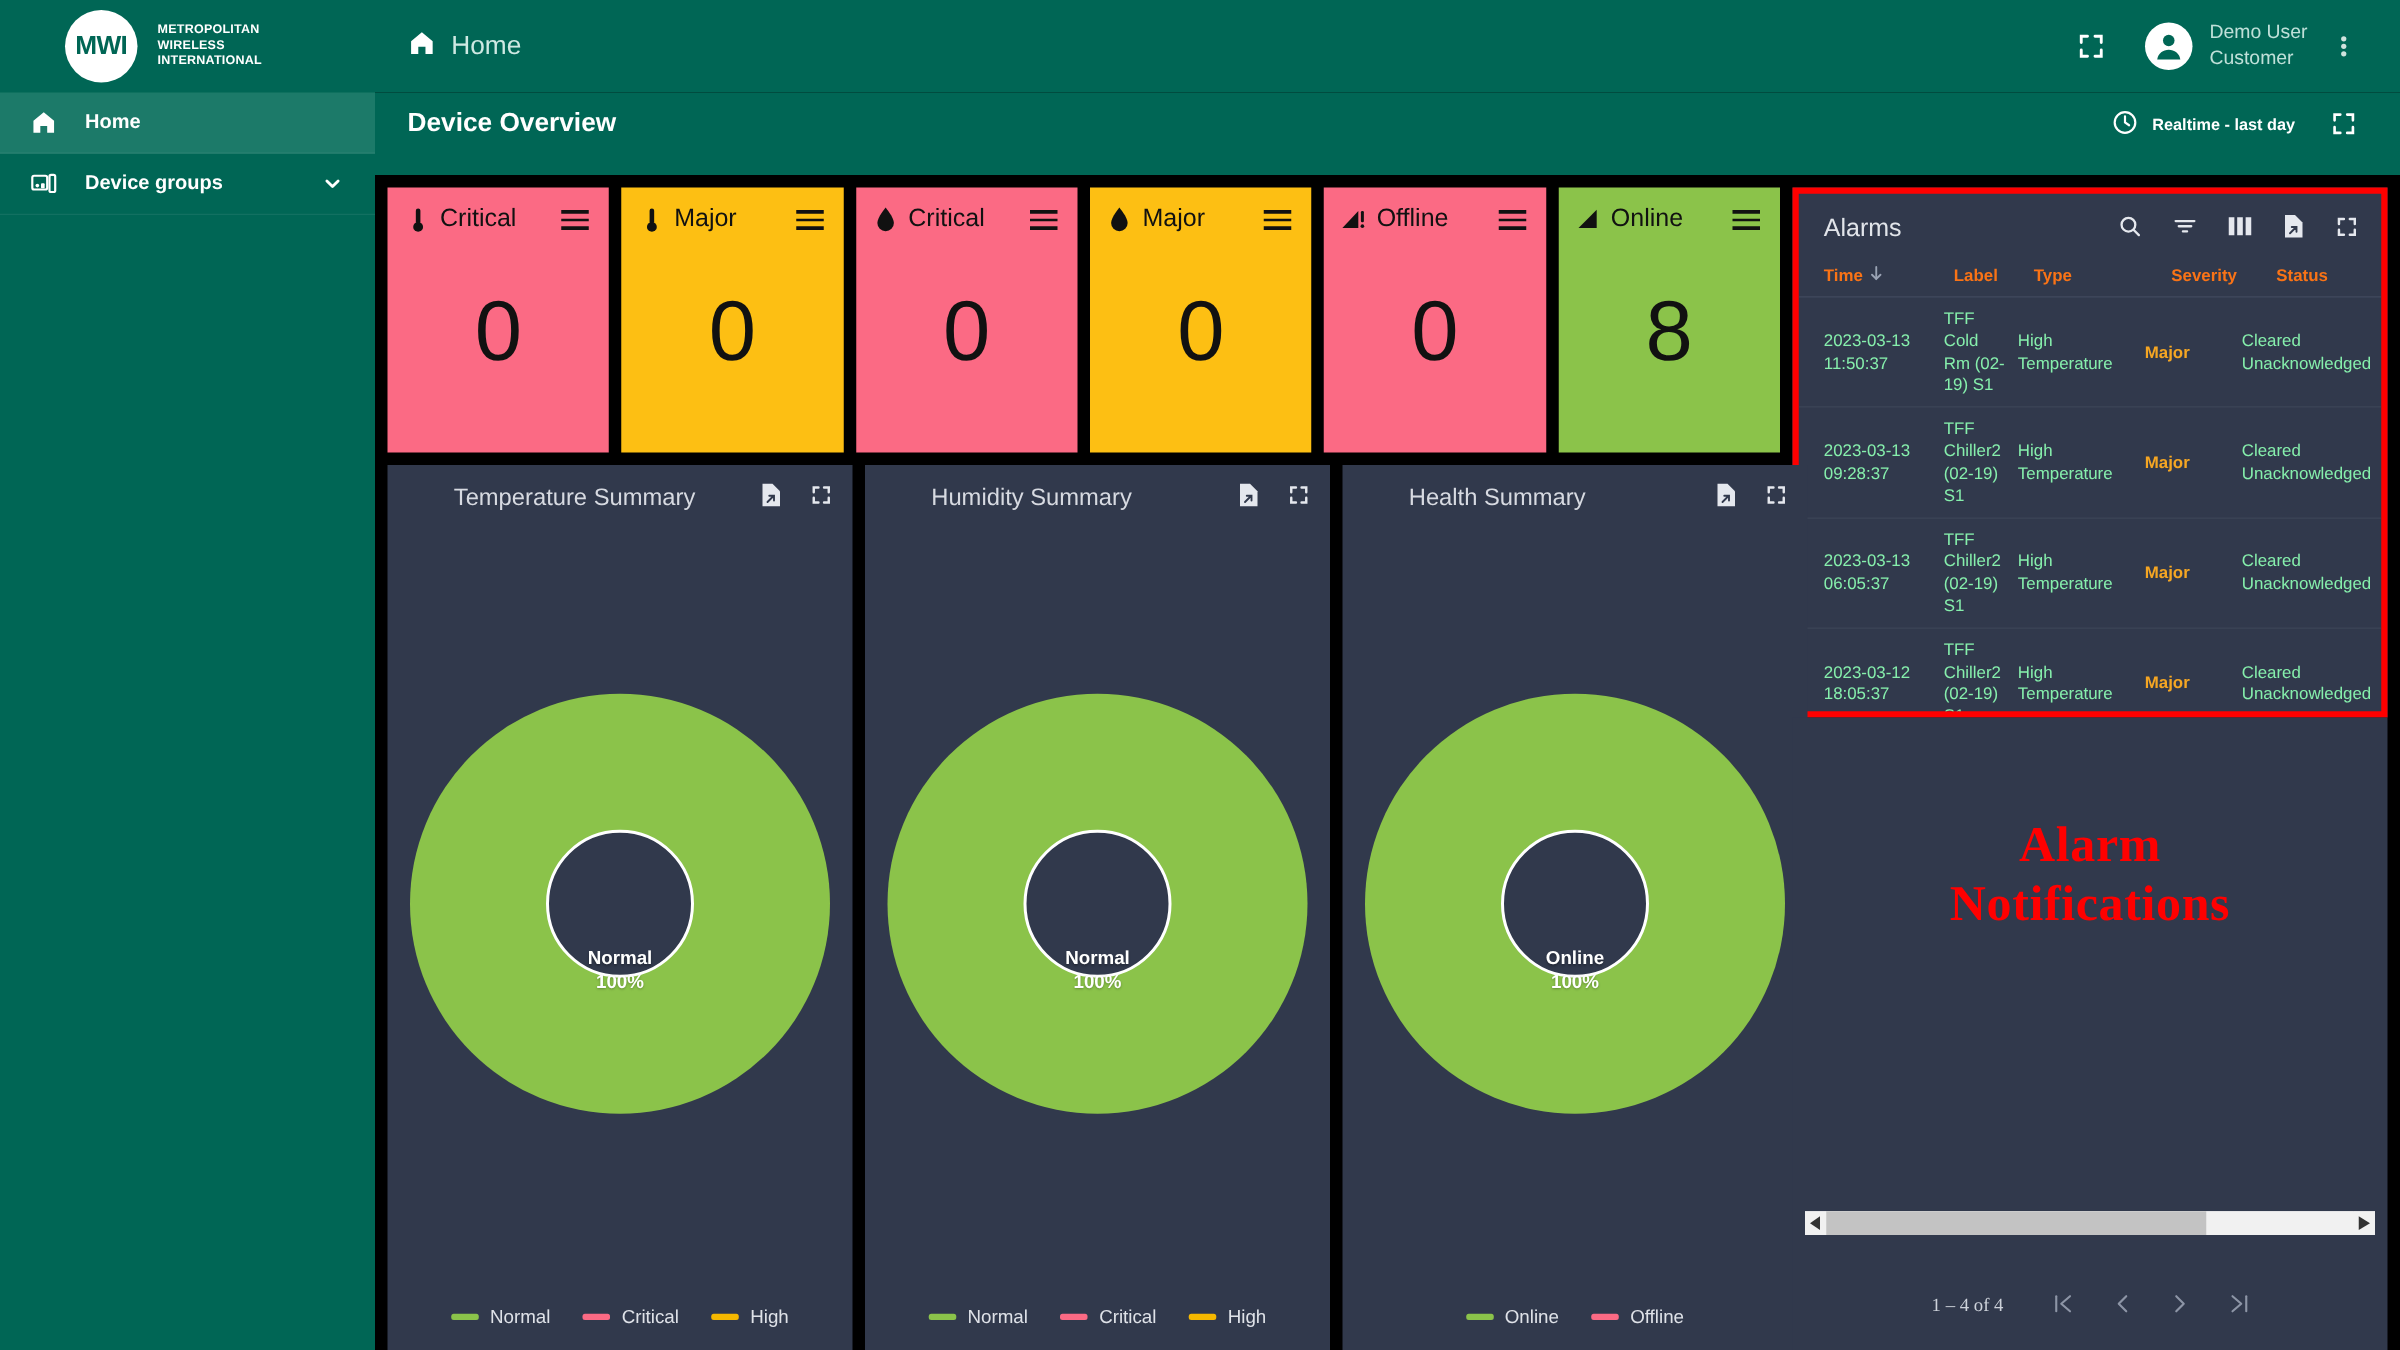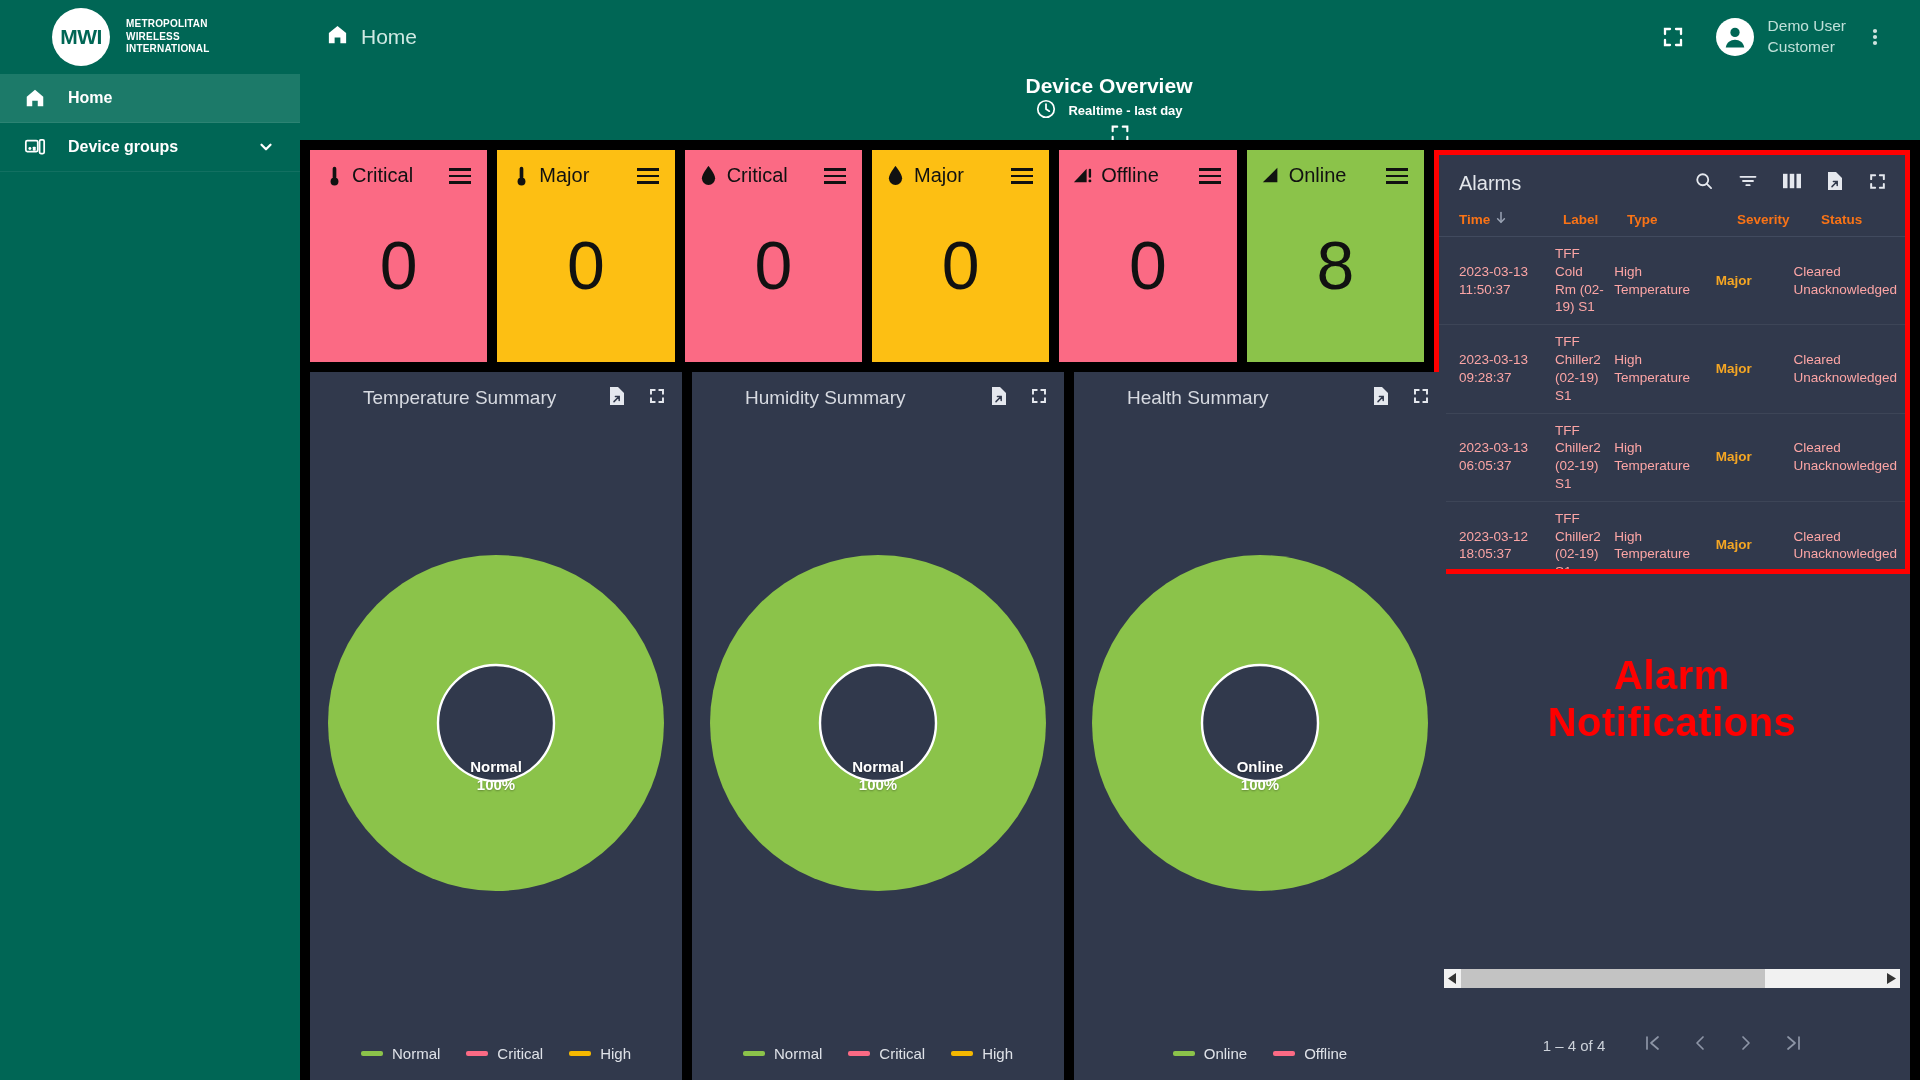--- a/index.html
+++ b/index.html
@@ -64,21 +64,20 @@
   .avatar {
     width: 38px; height: 38px; border-radius: 50%; background: #ffffff;
     display: flex; align-items: center; justify-content: center;
   }
   .user-text { color: #bfe0d9; font-size: 15.5px; line-height: 1.33; }
 
   .subbar {
     height: 66px; background: #006655;
     display: flex; align-items: center;
     padding: 0 28px 16px 26px;
-    flex-direction: column;
   }
   .subbar-title { color: #ffffff; font-size: 21px; font-weight: 700; }
   .timewin { display: flex; align-items: center; gap: 11px; color: #ffffff; font-size: 13px; font-weight: 700; cursor:pointer; }
 
   
   .canvas {
     flex: 1; background: #000000; position: relative;
     padding: 10px 0 0 10px;
     display: flex; gap: 10px;
   }
@@ -147,27 +146,27 @@
   .alarms-tools { margin-left: auto; display: flex; align-items: center; gap: 24px; }
   .alarm-table { width: 100%; }
   .alarm-thead { display: flex; padding: 10px 0 9px 20px; border-bottom: 1px solid #414a5e; }
   .alarm-th { color: #f97316; font-size: 13.5px; font-weight: 700; display: flex; align-items: center; gap: 5px; }
   .c-time  { width: 104px; }
   .c-label { width: 64px; }
   .c-type  { width: 110px; }
   .c-sev   { width: 84px; }
   .c-stat  { flex: 1; }
   .alarm-row { display: flex; padding: 8px 0 8px 20px; border-bottom: 1px solid #3d4557; align-items: center; }
-  .alarm-td { color: #fca5a5; font-size: 13.5px; line-height: 1.32; padding-right: 8px; }
+  .alarm-td { color: #86efac; font-size: 13.5px; line-height: 1.32; padding-right: 8px; }
   .sev-major { color: #f5a623; font-weight: 700; }
   .alarm-body { overflow: hidden; }
 
   .notif-zone {
     flex: 1; display: flex; flex-direction: column; align-items: center;
-    justify-content: flex-start; background: #31394c; position: relative;
+    justify-content: flex-start; background: #31394c; position: relative; font-family: Liberation Serif, serif;
   }
   .notif-text {
     color: #ff0000; font-size: 40px; font-weight: 700; text-align: center;
     line-height: 1.18; margin-top: 78px; letter-spacing: 0.5px;
   }
   .hscroll {
     position: absolute; left: 10px; right: 10px; bottom: 92px;
     height: 19px; background: #f1f1f1; display: flex; align-items: center;
   }
   .hscroll-arrow { width: 17px; height: 19px; display:flex; align-items:center; justify-content:center; background:#f1f1f1; cursor:pointer; }

